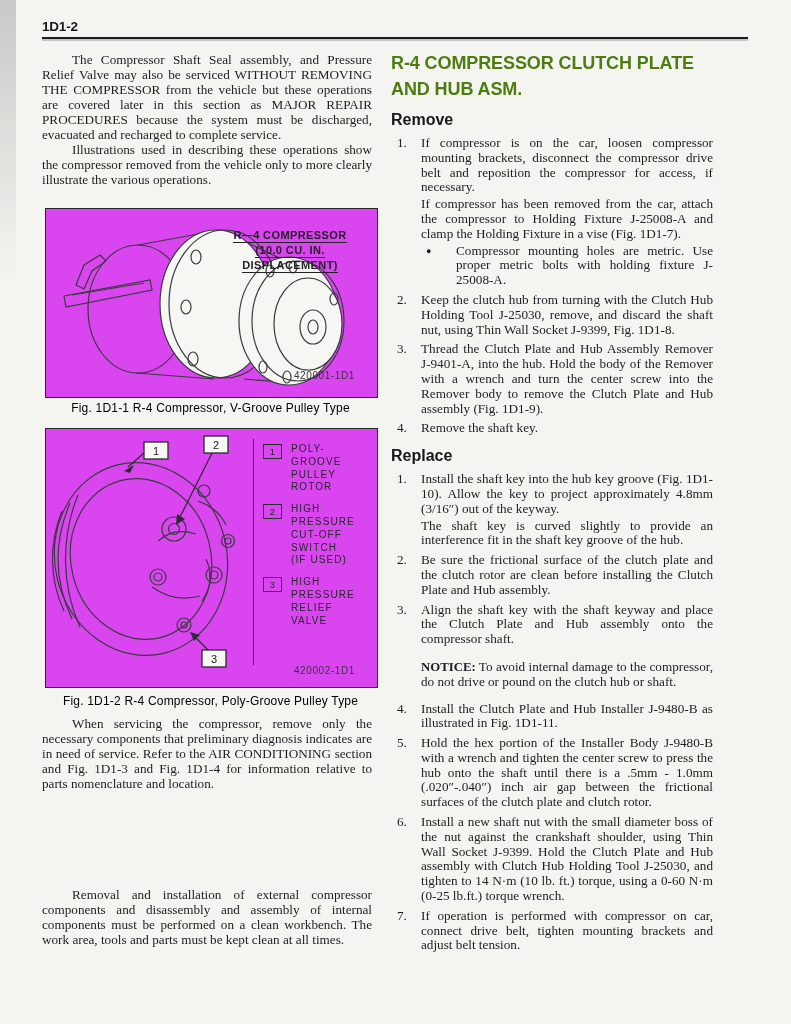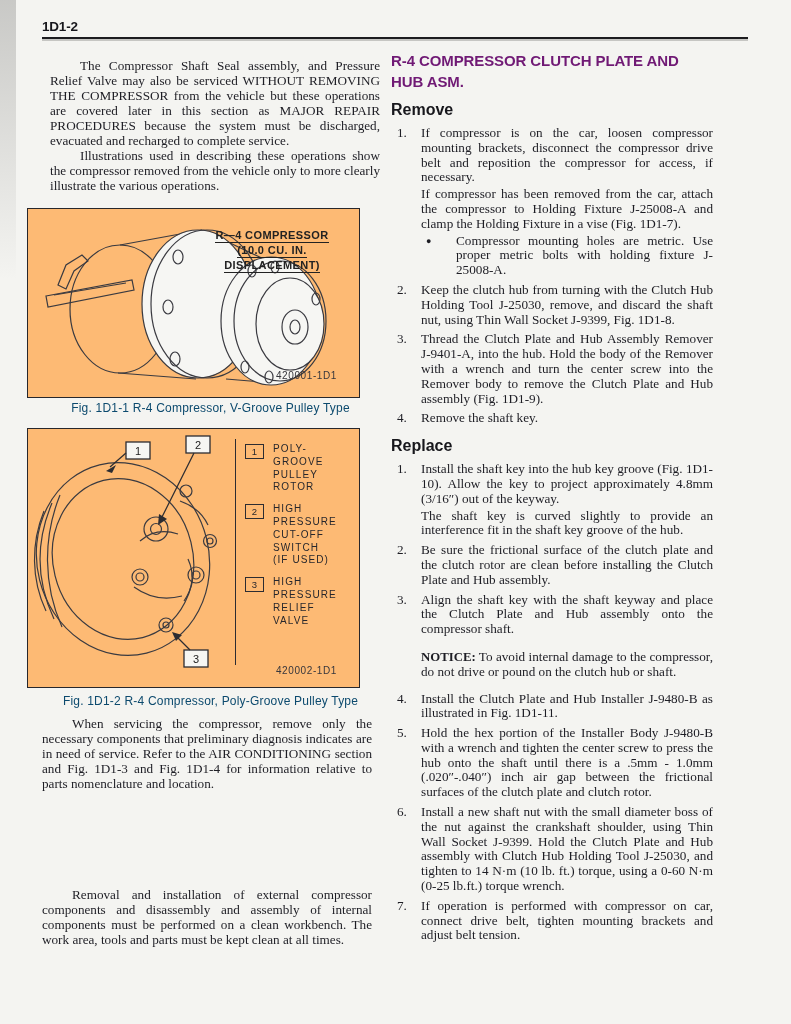--- a/index.html
+++ b/index.html
@@ -13,34 +13,34 @@
     background:linear-gradient(to bottom, rgba(120,120,118,.35), rgba(244,244,241,0)); }
 
   
   .hdr { position:absolute; left:42px; top:19px; width:710px; display:flex; gap:14px;
     font-family:"Liberation Sans", sans-serif; font-weight:bold; font-size:13.5px;
     letter-spacing:-0.2px; color:#17171c; white-space:nowrap;align-items:center; }
   .hdr-rule { position:absolute; left:42px; top:37px; width:706px; height:2.4px;
     background:#1c1c1f; box-shadow:0 2px 0 rgba(60,60,60,.25); }
 
   
-  .col-left  { position:absolute; left:50px;  top:52px; width:330px;margin-top:6px; }
+  .col-left  { position:absolute; left:42px;  top:52px; width:330px; }
   .col-right { position:absolute; left:391px; top:50px; width:322px; }
 
   .bp { margin:0; font-size:13.2px; line-height:15px; text-align:justify; }
   .ind { text-indent:30px; }
   .abs { position:absolute; }
 
   
-  .fig-box { position:absolute; left:27px; width:331px; border:1.6px solid #27272c;
-    background:#fdba74; }
+  .fig-box { position:absolute; left:45px; width:331px; border:1.6px solid #27272c;
+    background:#d946ef; }
   .fig1 { top:208px; height:188px; }
   .fig2 { top:428px; height:258px; }
   .fig-caption { position:absolute; left:45px; width:331px; text-align:center;
-    font-family:"Liberation Sans", sans-serif; font-size:12px; color:#0c4a6e;
+    font-family:"Liberation Sans", sans-serif; font-size:12px; color:#000000;
     letter-spacing:0.2px; }
   .cap1 { top:401px; } .cap2 { top:694px; }
   .fig-svg { position:absolute; left:0; top:0; }
   .fig1-label { position:absolute; top:19px; left:168px; width:152px; text-align:center;
     font-family:"Liberation Sans", sans-serif; font-size:11px; font-weight:bold;
     letter-spacing:0.4px; color:#222; line-height:15px; }
   .fig1-label .ul { border-bottom:1.5px solid #222; padding-bottom:0.5px; }
   .fig-code { position:absolute; right:22px; font-family:"Liberation Sans", sans-serif;
     font-size:10px; letter-spacing:0.6px; color:#36363c; }
   .code1 { bottom:16px;margin-top:20px; } .code2 { bottom:11px; }
@@ -51,21 +51,21 @@
   .legend { position:absolute; left:217px; top:14px; width:108px;
     font-family:"Liberation Sans", sans-serif; font-size:10px; letter-spacing:1.1px;
     color:#27272c; }
   .legend-entry { display:flex; gap:9px; margin-bottom:9px; }
   .legend-num { flex:none; width:17px; height:13px; border:1.2px solid #2c2c31;
     text-align:center; line-height:13px; font-size:9.5px; letter-spacing:0; margin-top:1px; }
   .legend-lines { line-height:12.8px; }
 
   
   .rc-h2 { margin:0 0 8px 0; font-family:"Liberation Sans", sans-serif; font-weight:bold;
-    font-size:15px; line-height:21px; letter-spacing:-0.1px; color:#701a75; }
+    font-size:18px; line-height:26px; letter-spacing:-0.1px; color:#4d7c0f; }
   .rc-h3 { margin:9px 0 7px 0; font-family:"Liberation Sans", sans-serif; font-weight:bold;
     font-size:16px; color:#17171c; }
   .li { display:flex; margin:0 0 3px 0; }
   .li-num { flex:none; width:24px; padding-left:6px; font-size:13.2px; line-height:14.8px; }
   .li-body { flex:1; min-width:0; }
   .li-body p { margin:0 0 2px 0; font-size:13.2px; line-height:14.8px; text-align:justify; }
   .bullet-row { display:flex; margin:1px 0 2px 0; padding-left:5px; }
   .bullet-glyph { flex:none; width:30px; font-size:9px; line-height:14.8px; color:#1d1d24; }
   .bullet-text { flex:1; font-size:13.2px; line-height:14.8px; text-align:justify; }
   .notice { margin:11px 0 12px 0; padding-left:30px; font-size:13.2px; line-height:14.8px;

